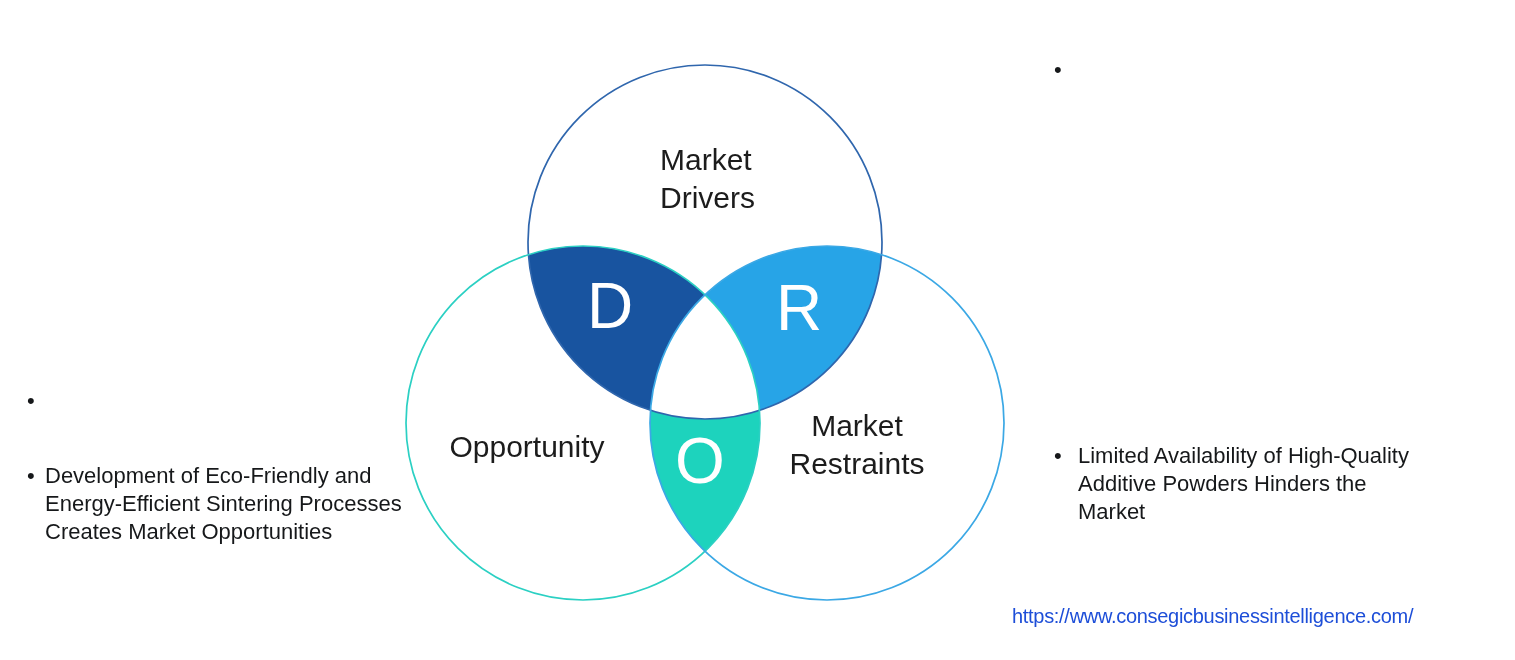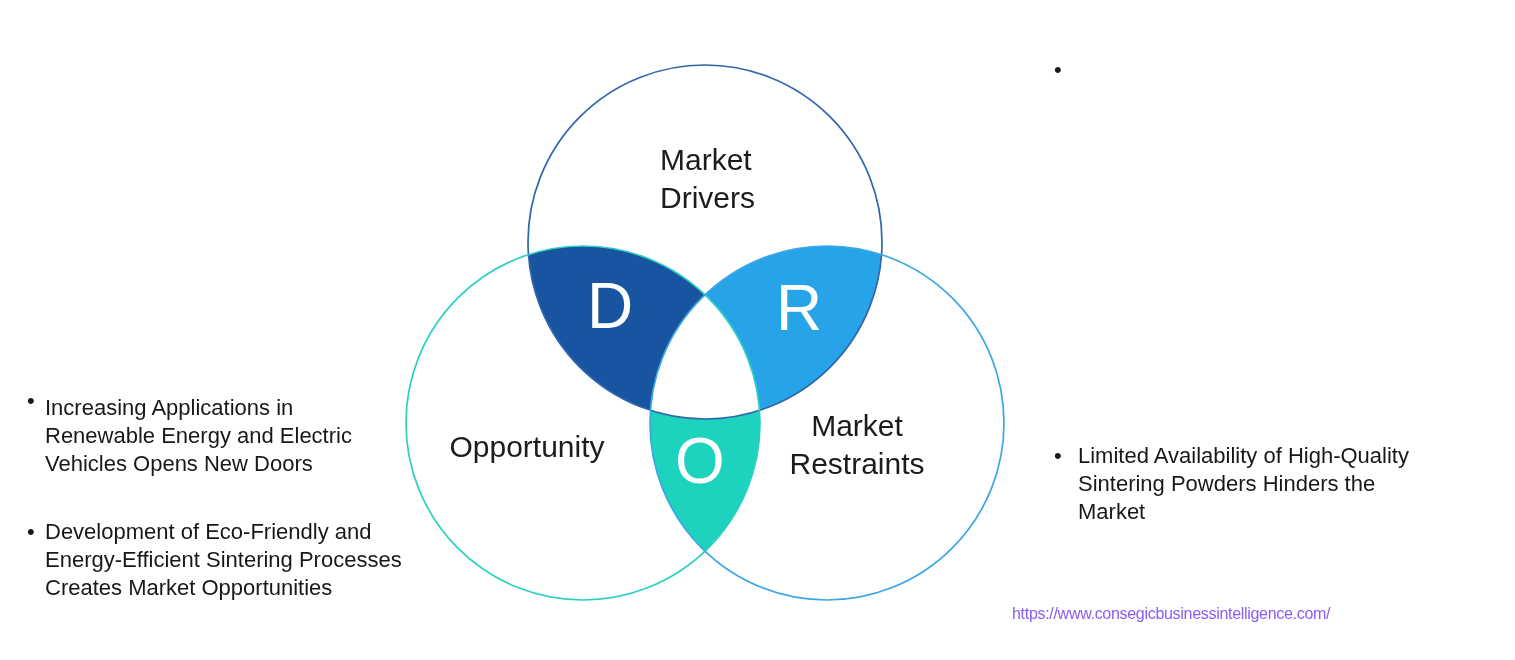--- a/index.html
+++ b/index.html
@@ -37,23 +37,23 @@
   .btext { white-space: pre-line; }
 
   .pos-tr { left: 1046px; top: 56px;  width: 410px; }
   .pos-lf { left: 18px;   top: 394px; width: 450px; }
   .pos-rt { left: 1046px; top: 442px; width: 430px; }
 
   .footer-url {
     position: absolute;
     left: 1012px;
     top: 605px;
-    font-size: 16px;
+    font-size: 20px;
     letter-spacing: -0.3px;
-    color: #8b5cf6;
+    color: #1d4ed8;
   }
 </style>
 </head>
 <body>
 
 <div class="canvas">
 
   <svg class="venn" viewBox="0 0 1515 660">
     <defs>
       <clipPath id="cTop">
@@ -116,36 +116,33 @@
 
   <div class="bullet-block pos-tr">
     <div class="bullet-item">
       <span class="dot">•</span>
     </div>
   </div>
 
   <div class="bullet-block pos-lf">
     <div class="bullet-item raised">
       <span class="dot">•</span>
-      <span class="btext">Increasing Applications in
-Renewable Energy and Electric
-Vehicles Opens New Doors</span>
     </div>
     <div class="bullet-item">
       <span class="dot">•</span>
       <span class="btext">Development of Eco-Friendly and
 Energy-Efficient Sintering Processes
 Creates Market Opportunities</span>
     </div>
   </div>
 
   <div class="bullet-block pos-rt">
     <div class="bullet-item">
       <span class="dot">•</span>
       <span class="btext">Limited Availability of High-Quality
-Sintering Powders Hinders the
+Additive Powders Hinders the
 Market</span>
     </div>
   </div>
 
   <div class="footer-url">https://www.consegicbusinessintelligence.com/</div>
 
 </div>
 
 </body></html>

